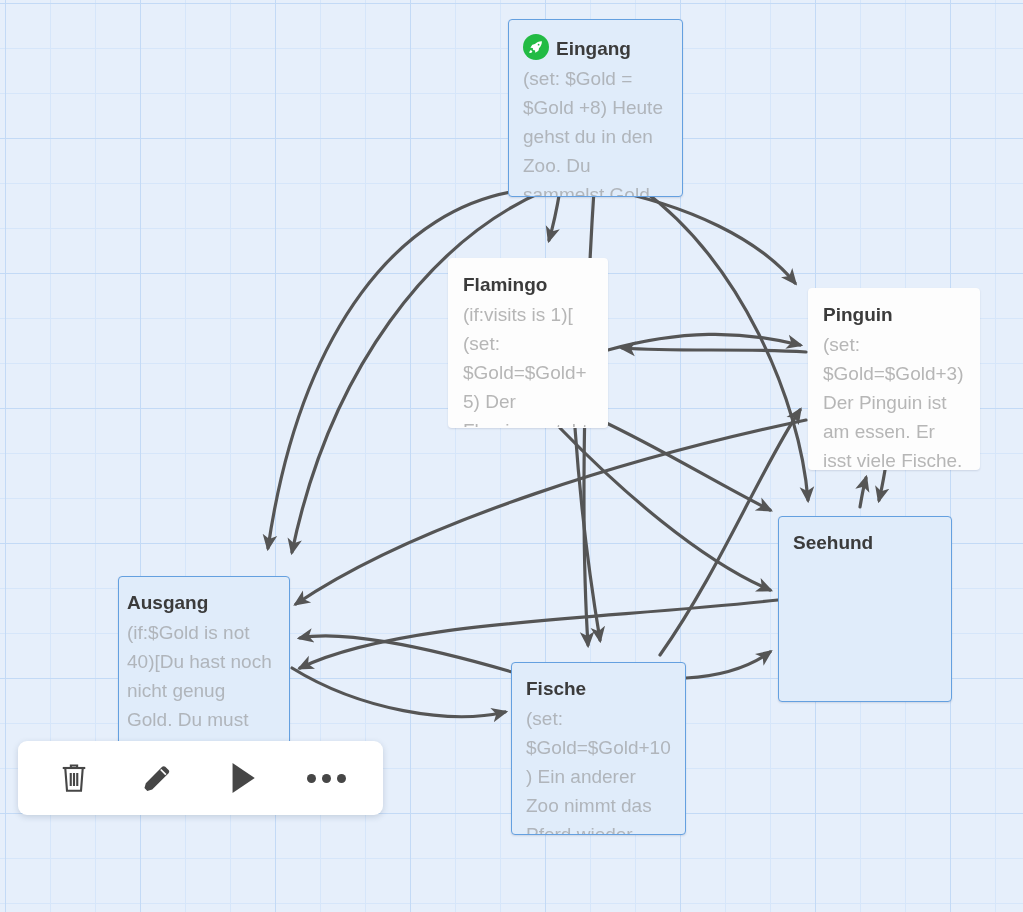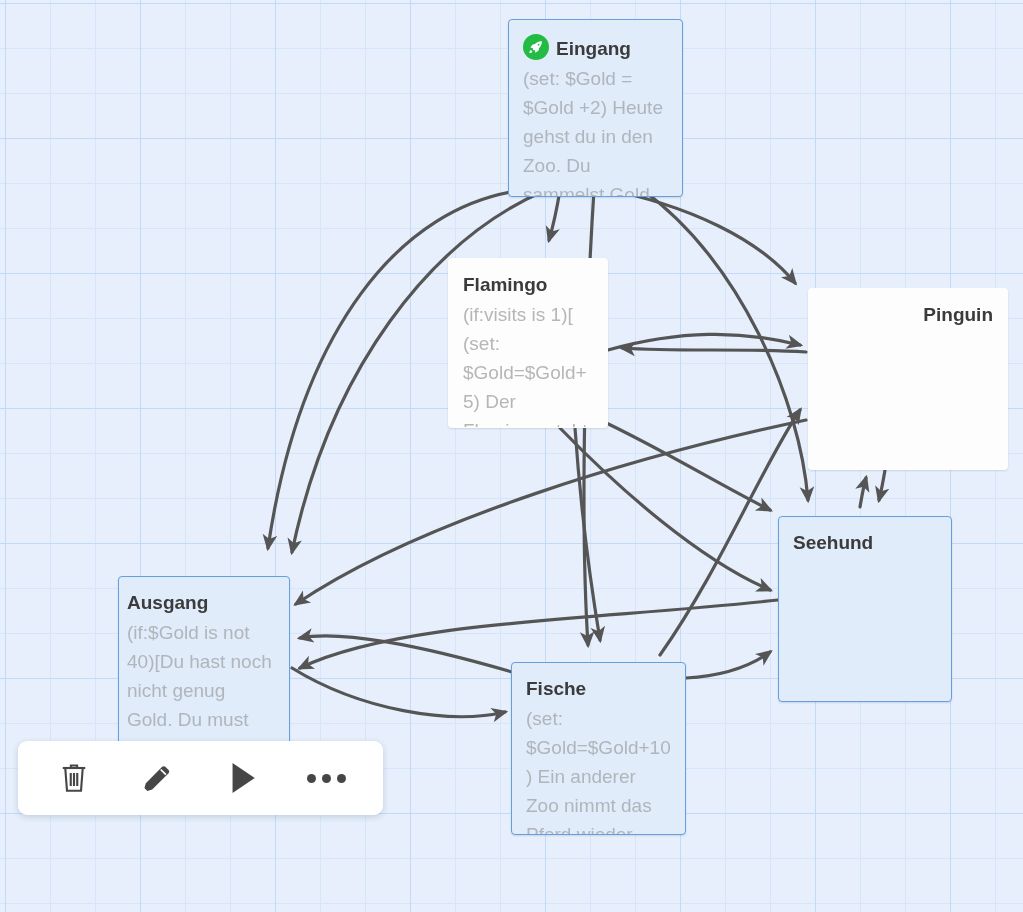--- a/index.html
+++ b/index.html
@@ -125,28 +125,29 @@
         <path d="M 600 420 C 660 448 720 485 770 510" marker-end="url(#ah)"></path>
       </g>
   </svg>
 
   <div id="node-layer">
       <div class="node special" style="left: 508px; top: 10px; width: 175px; height: 178px;">
         <div class="node-title"><span class="rocket-badge"><svg width="16" height="16" viewBox="0 0 16 16" fill="#ffffff">
               <path d="M13.6 2.2 C11.2 2.1 8.6 3.2 6.9 5.1 L5.2 5.4 C4.6 5.5 4.1 5.9 3.8 6.4 L2.4 8.8 L4.9 9.1 C4.8 9.6 4.8 10 4.9 10.4 L5.7 11.2 C6.1 11.3 6.5 11.3 7 11.2 L7.3 13.7 L9.7 12.3 C10.2 12 10.6 11.5 10.7 10.9 L11 9.2 C12.9 7.5 14 4.9 13.9 2.5 Z M10.6 6.6 C10.1 6.6 9.7 6.2 9.7 5.7 C9.7 5.2 10.1 4.8 10.6 4.8 C11.1 4.8 11.5 5.2 11.5 5.7 C11.5 6.2 11.1 6.6 10.6 6.6 Z"></path>
               <path d="M2.1 11.4 C1.5 12 1.3 14.1 1.3 14.1 C1.3 14.1 3.4 13.9 4 13.3 C4.4 12.9 4.4 12.2 4 11.8 C3.6 11.4 2.5 11 2.1 11.4 Z"></path>
             </svg></span><span>Eingang</span></div>
-        <div class="node-body">(set: $Gold = $Gold +2) Heute gehst du in den Zoo. Du sammelst Gold</div>
+        <div class="node-body">(set: $Gold = $Gold +8) Heute gehst du in den Zoo. Du sammelst Gold</div>
       </div>
       <div class="node passage" style="left: 448px; top: 258px; width: 160px; height: 170px;">
         <div class="node-title"><span>Flamingo</span></div>
         <div class="node-body">(if:visits is 1)[ (set: $Gold=$Gold+5) Der Flamingo steht auf einem</div>
       </div>
-      <div class="node passage" style="left: 808px; top: 288px; width: 200px; height: 182px; text-align: right;">
+      <div class="node passage" style="left: 808px; top: 288px; width: 172px; height: 182px;">
         <div class="node-title"><span>Pinguin</span></div>
+        <div class="node-body">(set: $Gold=$Gold+3) Der Pinguin ist am essen. Er isst viele Fische.</div>
       </div>
       <div class="node special" style="left: 778px; top: 507px; width: 174px; height: 186px;">
         <div class="node-title"><span>Seehund</span></div>
       </div>
       <div class="node special" style="left: 118px; top: 567px; width: 172px; height: 175px; padding-left: 8px;">
         <div class="node-title"><span>Ausgang</span></div>
         <div class="node-body">(if:$Gold is not 40)[Du hast noch nicht genug Gold. Du must noch</div>
       </div>
       <div class="node special" style="left: 511px; top: 653px; width: 175px; height: 173px;">
         <div class="node-title"><span>Fische</span></div>

